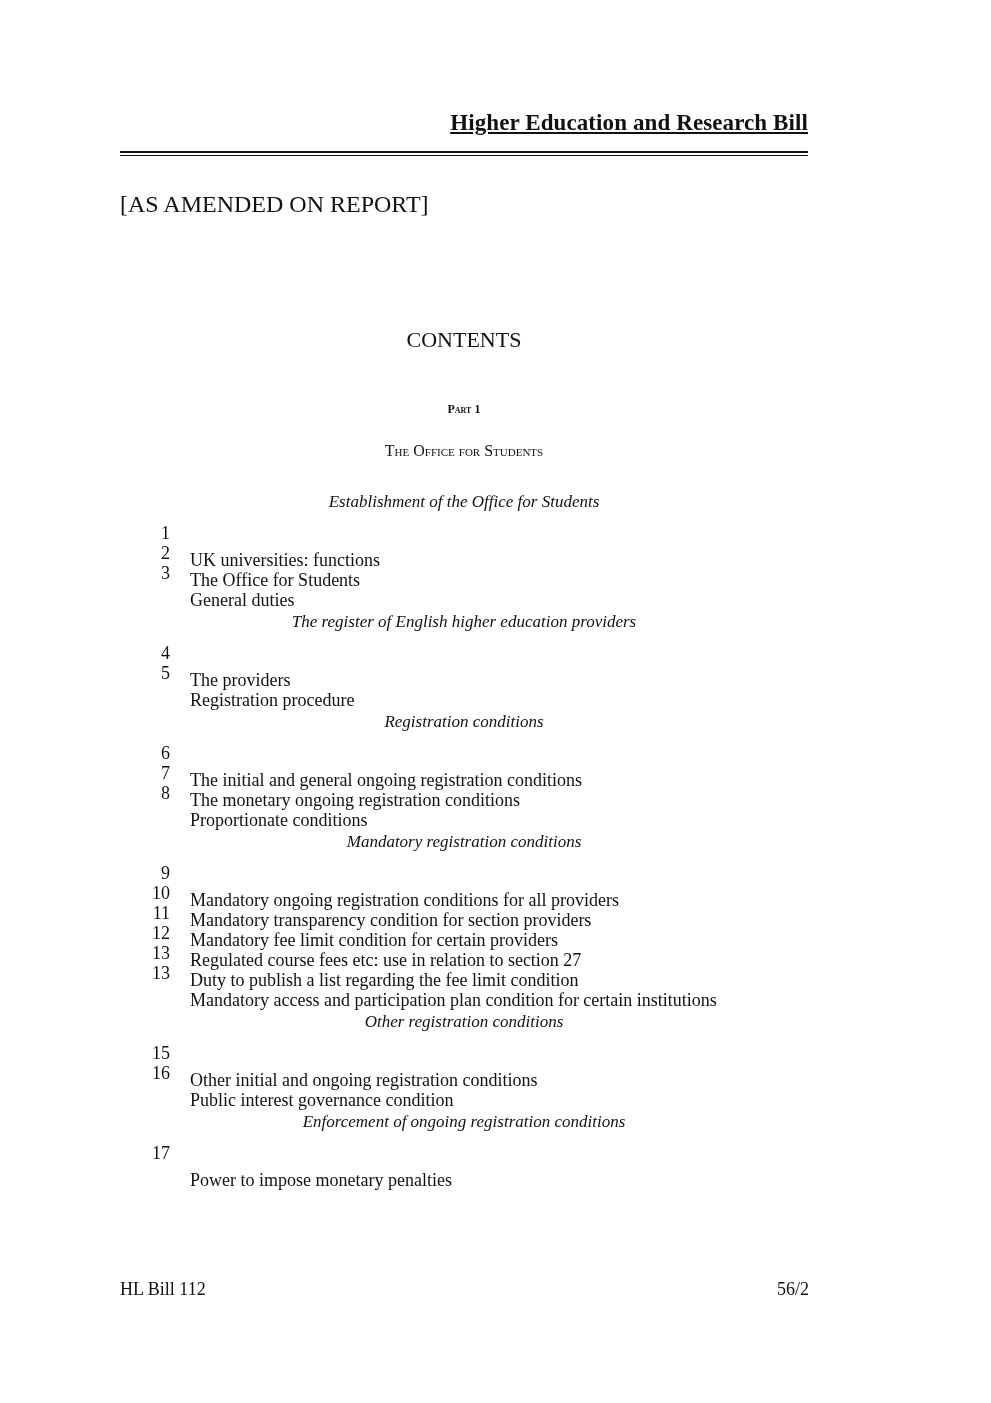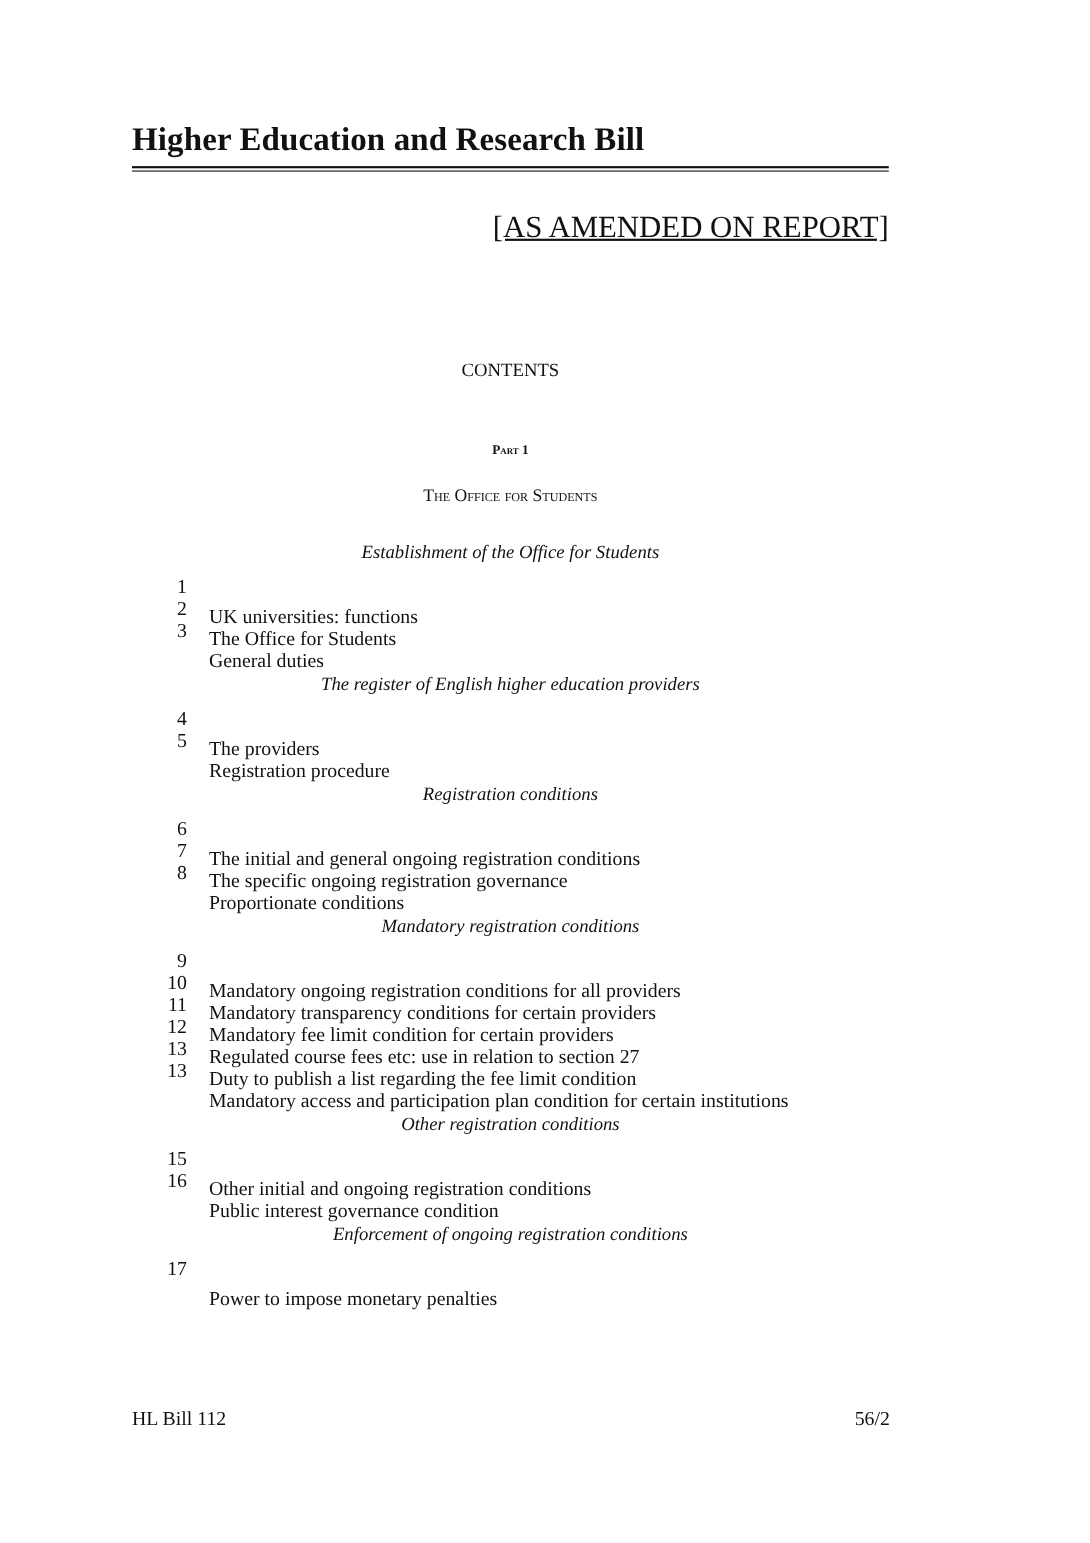--- a/index.html
+++ b/index.html
@@ -1,21 +1,21 @@
 <!DOCTYPE html>
 <html><head>
 <meta charset="utf-8">
 <style>
   html, body { margin: 0; padding: 0; background: #fff; }
   body { width: 991px; height: 1403px; position: relative; font-family: "Liberation Serif", "DejaVu Serif", serif; color: #111; }
-  .title { position: absolute; left: 120px; width: 688px; top: 110px; text-align: left; font-size: 30px; font-weight: bold; letter-spacing: 0.1px; }
+  .title { position: absolute; left: 120px; width: 688px; top: 110px; text-align: right; font-size: 23px; font-weight: bold; letter-spacing: 0.1px; text-decoration: underline; }
   .rule1 { position: absolute; left: 120px; width: 688px; top: 151px; height: 2px; background: #111; }
   .rule2 { position: absolute; left: 120px; width: 688px; top: 155px; height: 1px; background: #111; }
-  .subtitle { position: absolute; left: 120px; width: 688px; top: 191px; text-align: right; font-size: 28px; text-decoration: underline; }
-  .contents { position: absolute; left: 120px; width: 688px; top: 327px; text-align: center; font-size: 17px; }
+  .subtitle { position: absolute; left: 120px; width: 688px; top: 191px; text-align: left; font-size: 24px; }
+  .contents { position: absolute; left: 120px; width: 688px; top: 327px; text-align: center; font-size: 22px; }
   .part { position: absolute; left: 120px; width: 688px; top: 402px; text-align: center; font-size: 12px; font-weight: bold; font-variant: small-caps; }
   .part-title { position: absolute; left: 120px; width: 688px; top: 442px; text-align: center; font-size: 16px; font-variant: small-caps; }
   .heading { position: absolute; left: 120px; width: 688px; text-align: center; font-size: 17px; font-style: italic; }
   .item { position: absolute; left: 120px; height: 20px; font-size: 18px; line-height: 20px; white-space: nowrap; }
   .item .num { display: inline-block; width: 50px; text-align: right; }
   .item .label { position: absolute; left: 70px; margin-top: 27px; }
   .footer-left { position: absolute; left: 120px; top: 1279px; font-size: 18px; }
   .footer-right { position: absolute; right: 182px; top: 1279px; font-size: 18px; }
 </style>
 </head>
@@ -33,26 +33,26 @@
 <div class="item" style="top:523px"><span class="num">1</span><span class="label">UK universities: functions</span></div>
 <div class="item" style="top:543px"><span class="num">2</span><span class="label">The Office for Students</span></div>
 <div class="item" style="top:563px"><span class="num">3</span><span class="label">General duties</span></div>
 
 <div class="heading" style="top:612px">The register of English higher education providers</div>
 <div class="item" style="top:643px"><span class="num">4</span><span class="label">The providers</span></div>
 <div class="item" style="top:663px"><span class="num">5</span><span class="label">Registration procedure</span></div>
 
 <div class="heading" style="top:712px">Registration conditions</div>
 <div class="item" style="top:743px"><span class="num">6</span><span class="label">The initial and general ongoing registration conditions</span></div>
-<div class="item" style="top:763px"><span class="num">7</span><span class="label">The specific ongoing registration governance</span></div>
+<div class="item" style="top:763px"><span class="num">7</span><span class="label">The monetary ongoing registration conditions</span></div>
 <div class="item" style="top:783px"><span class="num">8</span><span class="label">Proportionate conditions</span></div>
 
 <div class="heading" style="top:832px">Mandatory registration conditions</div>
 <div class="item" style="top:863px"><span class="num">9</span><span class="label">Mandatory ongoing registration conditions for all providers</span></div>
-<div class="item" style="top:883px"><span class="num">10</span><span class="label">Mandatory transparency conditions for certain providers</span></div>
+<div class="item" style="top:883px"><span class="num">10</span><span class="label">Mandatory transparency condition for section providers</span></div>
 <div class="item" style="top:903px"><span class="num">11</span><span class="label">Mandatory fee limit condition for certain providers</span></div>
 <div class="item" style="top:923px"><span class="num">12</span><span class="label">Regulated course fees etc: use in relation to section 27</span></div>
 <div class="item" style="top:943px"><span class="num">13</span><span class="label">Duty to publish a list regarding the fee limit condition</span></div>
 <div class="item" style="top:963px"><span class="num">13</span><span class="label">Mandatory access and participation plan condition for certain institutions</span></div>
 
 <div class="heading" style="top:1012px">Other registration conditions</div>
 <div class="item" style="top:1043px"><span class="num">15</span><span class="label">Other initial and ongoing registration conditions</span></div>
 <div class="item" style="top:1063px"><span class="num">16</span><span class="label">Public interest governance condition</span></div>
 
 <div class="heading" style="top:1112px">Enforcement of ongoing registration conditions</div>

